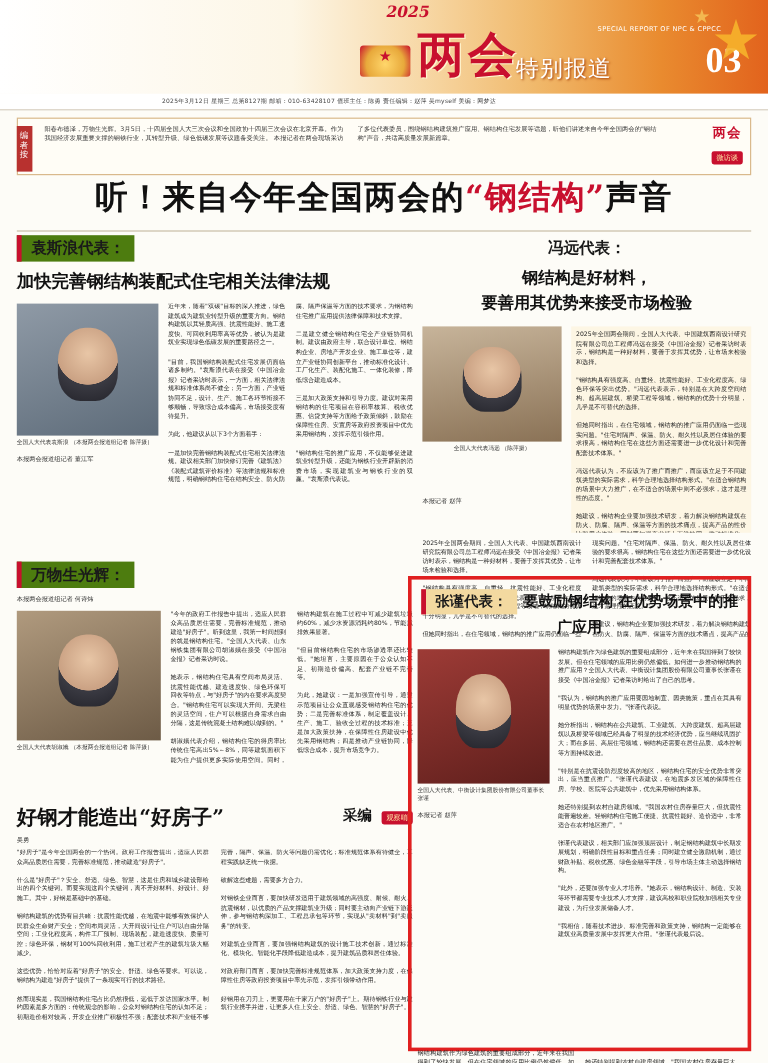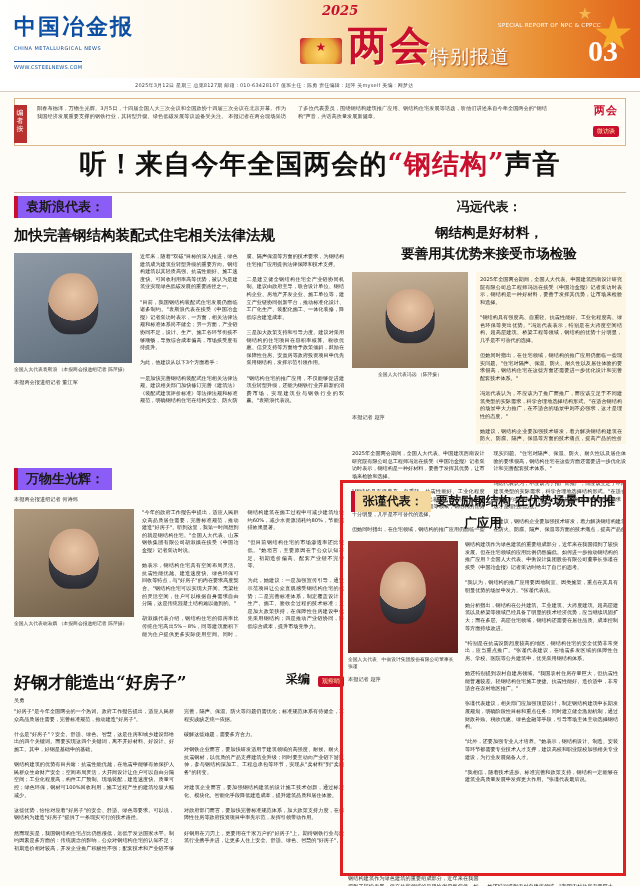--- a/index.html
+++ b/index.html
@@ -29,46 +29,41 @@
   .lead-tag{position:absolute;left:-1px;top:6px;width:13px;height:34px;background:#b8312f;color:#fff;font-size:7px;line-height:8px;text-align:center;padding-top:4px;letter-spacing:1px;}
   .lead-txt{position:absolute;left:22px;top:5px;right:78px;font-size:5.2px;line-height:8px;color:#333;column-count:2;column-gap:12px;text-align:justify;}
   .lead-logo{position:absolute;right:6px;top:4px;text-align:center;}
   .lead-logo .l1{font-family:"DejaVu Serif",serif;font-size:11px;color:#c8102e;font-weight:bold;letter-spacing:1px;}
   .lead-logo .l2{display:inline-block;margin-top:2px;background:#c8102e;color:#ffe9a8;font-size:6px;padding:1px 4px;border-radius:2px;}
 
   
   .headline{text-align:center;font-family:"DejaVu Serif","Liberation Serif",serif;font-size:27px;font-weight:bold;color:#111;letter-spacing:1px;}
   .headline .red{color:#c8102e;}
   .hr-thin{margin:10px 14px 0 14px;border-top:1px solid #c9bda6;}
-  .sec-name{display:inline-block;background:#8b5cf6;border-left:4px solid #c8102e;padding:2px 8px;font-family:"DejaVu Serif",serif;font-size:13px;font-weight:bold;color:#1a1a1a;}
+  .sec-name{display:inline-block;background:#4d7c0f;border-left:4px solid #c8102e;padding:2px 8px;font-family:"DejaVu Serif",serif;font-size:13px;font-weight:bold;color:#1a1a1a;}
   .sec-sub{font-family:"DejaVu Serif",serif;font-size:15px;font-weight:bold;color:#111;line-height:21px;margin-top:6px;}
   .body-txt{font-size:5.1px;line-height:7.6px;color:#222;text-align:justify;}
   .byline{font-size:5.2px;color:#333;}
   .photo{background:linear-gradient(160deg,#8f9aa6,#5d6b79);position:relative;overflow:hidden;}
   .photo.warm{background:linear-gradient(160deg,#b09a7e,#6d5b46);}
   .photo.red{background:linear-gradient(160deg,#9d3b36,#5f1f1c);}
   .photo.hall{background:linear-gradient(170deg,#c7b49a,#8a7256);}
   .photo .face{position:absolute;left:50%;top:46%;transform:translate(-50%,-50%);width:42%;height:56%;background:radial-gradient(circle at 50% 35%,#e8c6a6 0%,#caa183 55%,#3a3a42 56%,#23232a 100%);border-radius:46% 46% 38% 38%;}
   .cap{font-size:4.8px;color:#333;line-height:7px;margin-top:3px;}
   .tint{background:#fdf6e4;}
 
   
   #highlight{position:absolute;left:340px;top:480px;width:286px;height:396px;border:3px solid #e02020;box-sizing:border-box;}
 </style>
 </head>
 <body>
 
 <div id="page">
 
   <div class="masthead">
-    <div class="mast-left">
-      <div class="mast-cn">中国冶金报</div>
-      <div class="mast-en">CHINA METALLURGICAL NEWS</div>
-      <div class="mast-url">WWW.CSTEELNEWS.COM</div>
-    </div>
     <div class="mast-year">2025</div>
     <div class="emblem"></div>
     <div class="mast-two">两会</div>
     <div class="mast-en2">SPECIAL REPORT OF NPC &amp; CPPCC</div>
     <div class="mast-special">特别报道</div>
     <div class="mast-page">03</div>
     <div class="star-big">★</div>
     <div class="star-sm">★</div>
   </div>
   <div class="mast-bar">2025年3月12日 星期三 总第8127期 邮箱：010-63428107 值班主任：陈勇 责任编辑：赵萍 吴myself 美编：网梦达</div>

